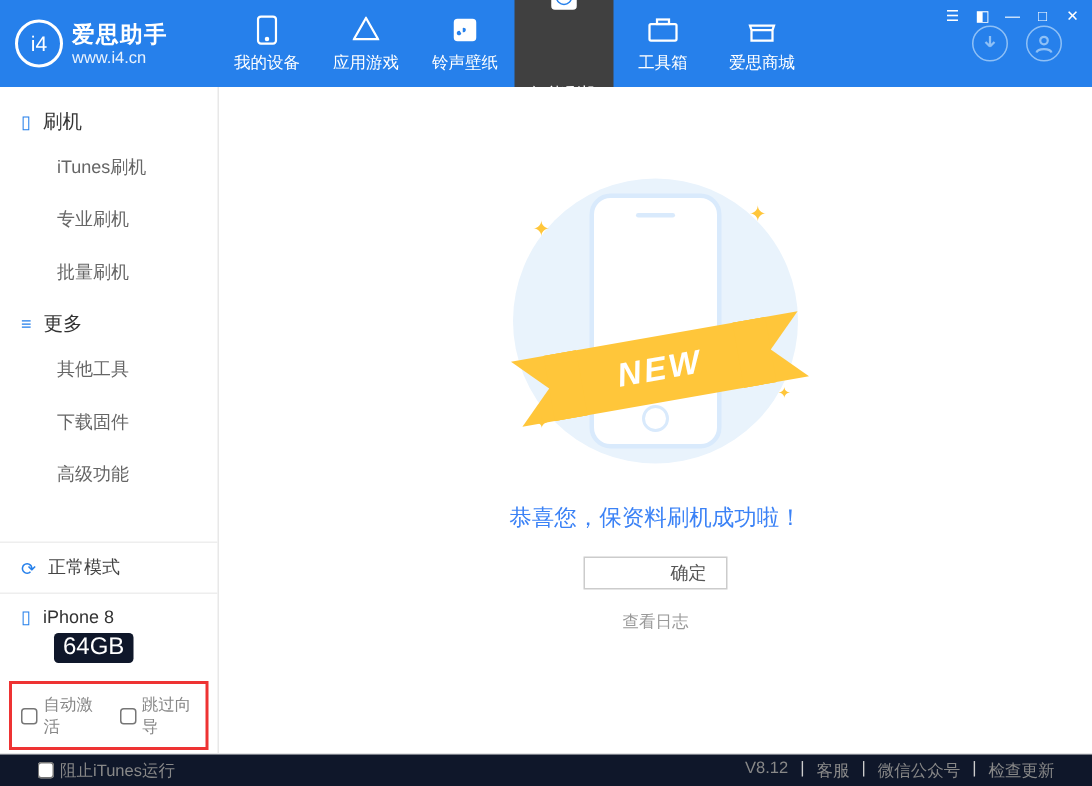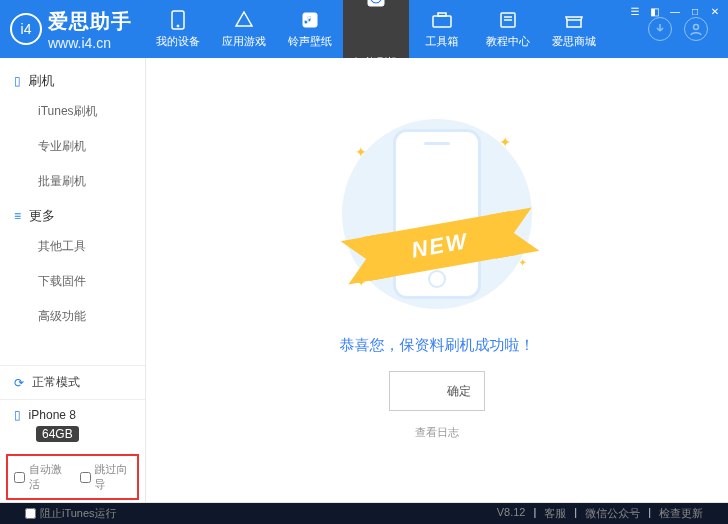--- a/index.html
+++ b/index.html
@@ -2,22 +2,22 @@
 <html><head>
 <meta charset="utf-8">
 <style>
 * { margin: 0; padding: 0; box-sizing: border-box; font-family: "Microsoft YaHei", Arial, sans-serif; }
 body { width: 728px; height: 524px; overflow: hidden; background: #fff; }
 
 .header { height: 58px; background: #2680eb; display: flex; align-items: center; padding: 0 10px; position: relative; }
 .logo-area { display: flex; align-items: center; width: 135px; }
 .logo-circle { width: 32px; height: 32px; border: 2px solid #fff; border-radius: 50%; display: flex; align-items: center; justify-content: center; color: #fff; font-weight: normal; font-size: 14px; }
 .logo-text { margin-left: 6px; color: #fff; }
-.logo-text .title { font-size: 20px; font-weight: bold; letter-spacing: 1px; }
-.logo-text .sub { font-size: 14px; opacity: .9; }
+.logo-text .title { font-size: 15px; font-weight: bold; letter-spacing: 1px; }
+.logo-text .sub { font-size: 11px; opacity: .9; }
 
 .nav { display: flex; height: 100%; }
 .nav-item { width: 66px; height: 100%; display: flex; flex-direction: column; align-items: center; justify-content: center; color: #fff; font-size: 11px; cursor: pointer; gap: 4px; }
 .nav-item.active { background: #404040; gap: 48px; }
 .nav-item .ico { width: 20px; height: 20px; display: flex; align-items: center; justify-content: center; }
 .nav-item .ico svg { fill: #fff; stroke: #fff; }
 
 .win-ctrls { position: absolute; top: 4px; right: 6px; display: flex; gap: 6px; }
 .win-ctrls span { width: 14px; height: 14px; display: flex; align-items: center; justify-content: center; color: #fff; font-size: 10px; cursor: pointer; }
 
@@ -30,41 +30,41 @@
 .side-scroll { flex: 1; overflow: hidden; padding-top: 6px; }
 .side-group { padding: 8px 14px 4px; display: flex; align-items: center; gap: 8px; color: #333; font-size: 13px; }
 .side-group .gico { color: #2680eb; font-size: 12px; }
 .side-item { padding: 9px 0 9px 38px; cursor: pointer; color: #666; }
 .side-item.active { color: #2680eb; }
 
 .mode-box { border-top: 1px solid #eee; padding: 8px 14px; display: flex; align-items: center; gap: 8px; font-size: 12px; color: #444; }
 .mode-box .mico { color: #2680eb; }
 .device-box { border-top: 1px solid #eee; padding: 8px 14px; }
 .device-box .dline { display: flex; align-items: center; gap: 8px; font-size: 12px; color: #333; }
-.badge { display: inline-block; background: #404040; color: #fff; font-size: 12px; padding: 1px 6px; border-radius: 3px; margin-top: 4px; margin-left: 22px; }
+.badge { display: inline-block; background: #0f172a; color: #fff; font-size: 16px; padding: 1px 6px; border-radius: 3px; margin-top: 4px; margin-left: 22px; }
 
 .redbox { border: 2px solid #e33; margin: 4px 6px 2px; padding: 6px 6px; display: flex; gap: 14px; font-size: 11px; color: #888; }
 .chk { display: flex; align-items: center; gap: 4px; cursor: pointer; }
 .chk input { width: 11px; height: 11px; }
 
 .main { flex: 1; position: relative; background: #fff; display: flex; flex-direction: column; align-items: center; }
 .illus { margin-top: 56px; width: 220px; height: 200px; position: relative; display: flex; align-items: center; justify-content: center; }
 .big-circle { width: 190px; height: 190px; border-radius: 50%; background: #e9f3fc; position: absolute; }
 .phone { width: 88px; height: 170px; background: #fff; border: 3px solid #d9eafc; border-radius: 14px; position: relative; z-index: 2; }
 .phone::before { content: ""; position: absolute; top: 10px; left: 50%; transform: translateX(-50%); width: 26px; height: 3px; background: #d9eafc; border-radius: 2px; }
 .phone::after { content: ""; position: absolute; bottom: 8px; left: 50%; transform: translateX(-50%); width: 14px; height: 14px; border: 2px solid #d9eafc; border-radius: 50%; }
 .ribbon { position: absolute; z-index: 3; width: 150px; height: 44px; background: #ffc63a; transform: rotate(-10deg); top: 110px; left: 38px; display: flex; align-items: center; justify-content: center; color: #fff; font-weight: bold; font-size: 22px; letter-spacing: 2px; font-style: italic; }
 .ribbon::before, .ribbon::after { content: ""; position: absolute; width: 0; height: 0; border: 22px solid #ffc63a; }
 .ribbon::before { left: -22px; border-left-color: transparent; }
 .ribbon::after { right: -22px; border-right-color: transparent; }
 .star { position: absolute; color: #ffc63a; font-size: 14px; z-index: 4; }
 .s1 { top: 30px; left: 28px; } .s2 { top: 20px; right: 36px; } .s3 { bottom: 26px; left: 30px; font-size: 10px; } .s4 { bottom: 46px; right: 20px; font-size: 10px; }
 
 .msg { margin-top: 22px; font-size: 15px; color: #3b82f6; }
-.ok-btn { margin-top: 16px; width: 96px; height: 40px; border: 1px solid #ccc; background: #fff; font-size: 12px; color: #555; cursor: pointer; padding-left: 44px; }
+.ok-btn { margin-top: 16px; width: 96px; height: 22px; border: 1px solid #ccc; background: #fff; font-size: 12px; color: #555; cursor: pointer; padding-left: 44px; }
 .log-link { margin-top: 14px; font-size: 11px; color: #999; cursor: pointer; }
 
 .footer { height: 22px; background: #0f172a; border-top: 1px solid #e5e5e5; display: flex; align-items: center; font-size: 11px; color: #888; padding: 0 25px; }
 .footer .left { display: flex; align-items: center; gap: 4px; }
 .footer .left input { width: 11px; height: 11px; }
 .footer .right { margin-left: auto; display: flex; gap: 8px; }
 .footer .sep { color: #ccc; }
 </style>
 </head>
 <body>
@@ -114,30 +114,20 @@
       <span>智能刷机</span>
     </div>
     <div class="nav-item">
       <span class="ico">
           <svg width="20" height="16" viewBox="0 0 20 16">
             <rect x="1" y="4" width="18" height="11" rx="1" fill="none" stroke-width="1.5"></rect>
             <rect x="6" y="1" width="8" height="3" fill="none" stroke-width="1.5"></rect>
           </svg>
         </span>
       <span>工具箱</span>
-    </div>
-    <div class="nav-item">
-      <span class="ico">
-          <svg width="18" height="18" viewBox="0 0 18 18">
-            <rect x="2" y="2" width="14" height="14" rx="1" fill="none" stroke-width="1.5"></rect>
-            <line x1="5" y1="6" x2="13" y2="6" stroke-width="1.5"></line>
-            <line x1="5" y1="9" x2="13" y2="9" stroke-width="1.5"></line>
-          </svg>
-        </span>
-      <span>教程中心</span>
     </div>
     <div class="nav-item">
       <span class="ico">
           <svg width="20" height="18" viewBox="0 0 20 18">
             <path d="M2 6h16l-1 3H3z M3 9v7h14V9" fill="none" stroke-width="1.5"></path>
           </svg>
         </span>
       <span>爱思商城</span>
     </div>
   </div>

